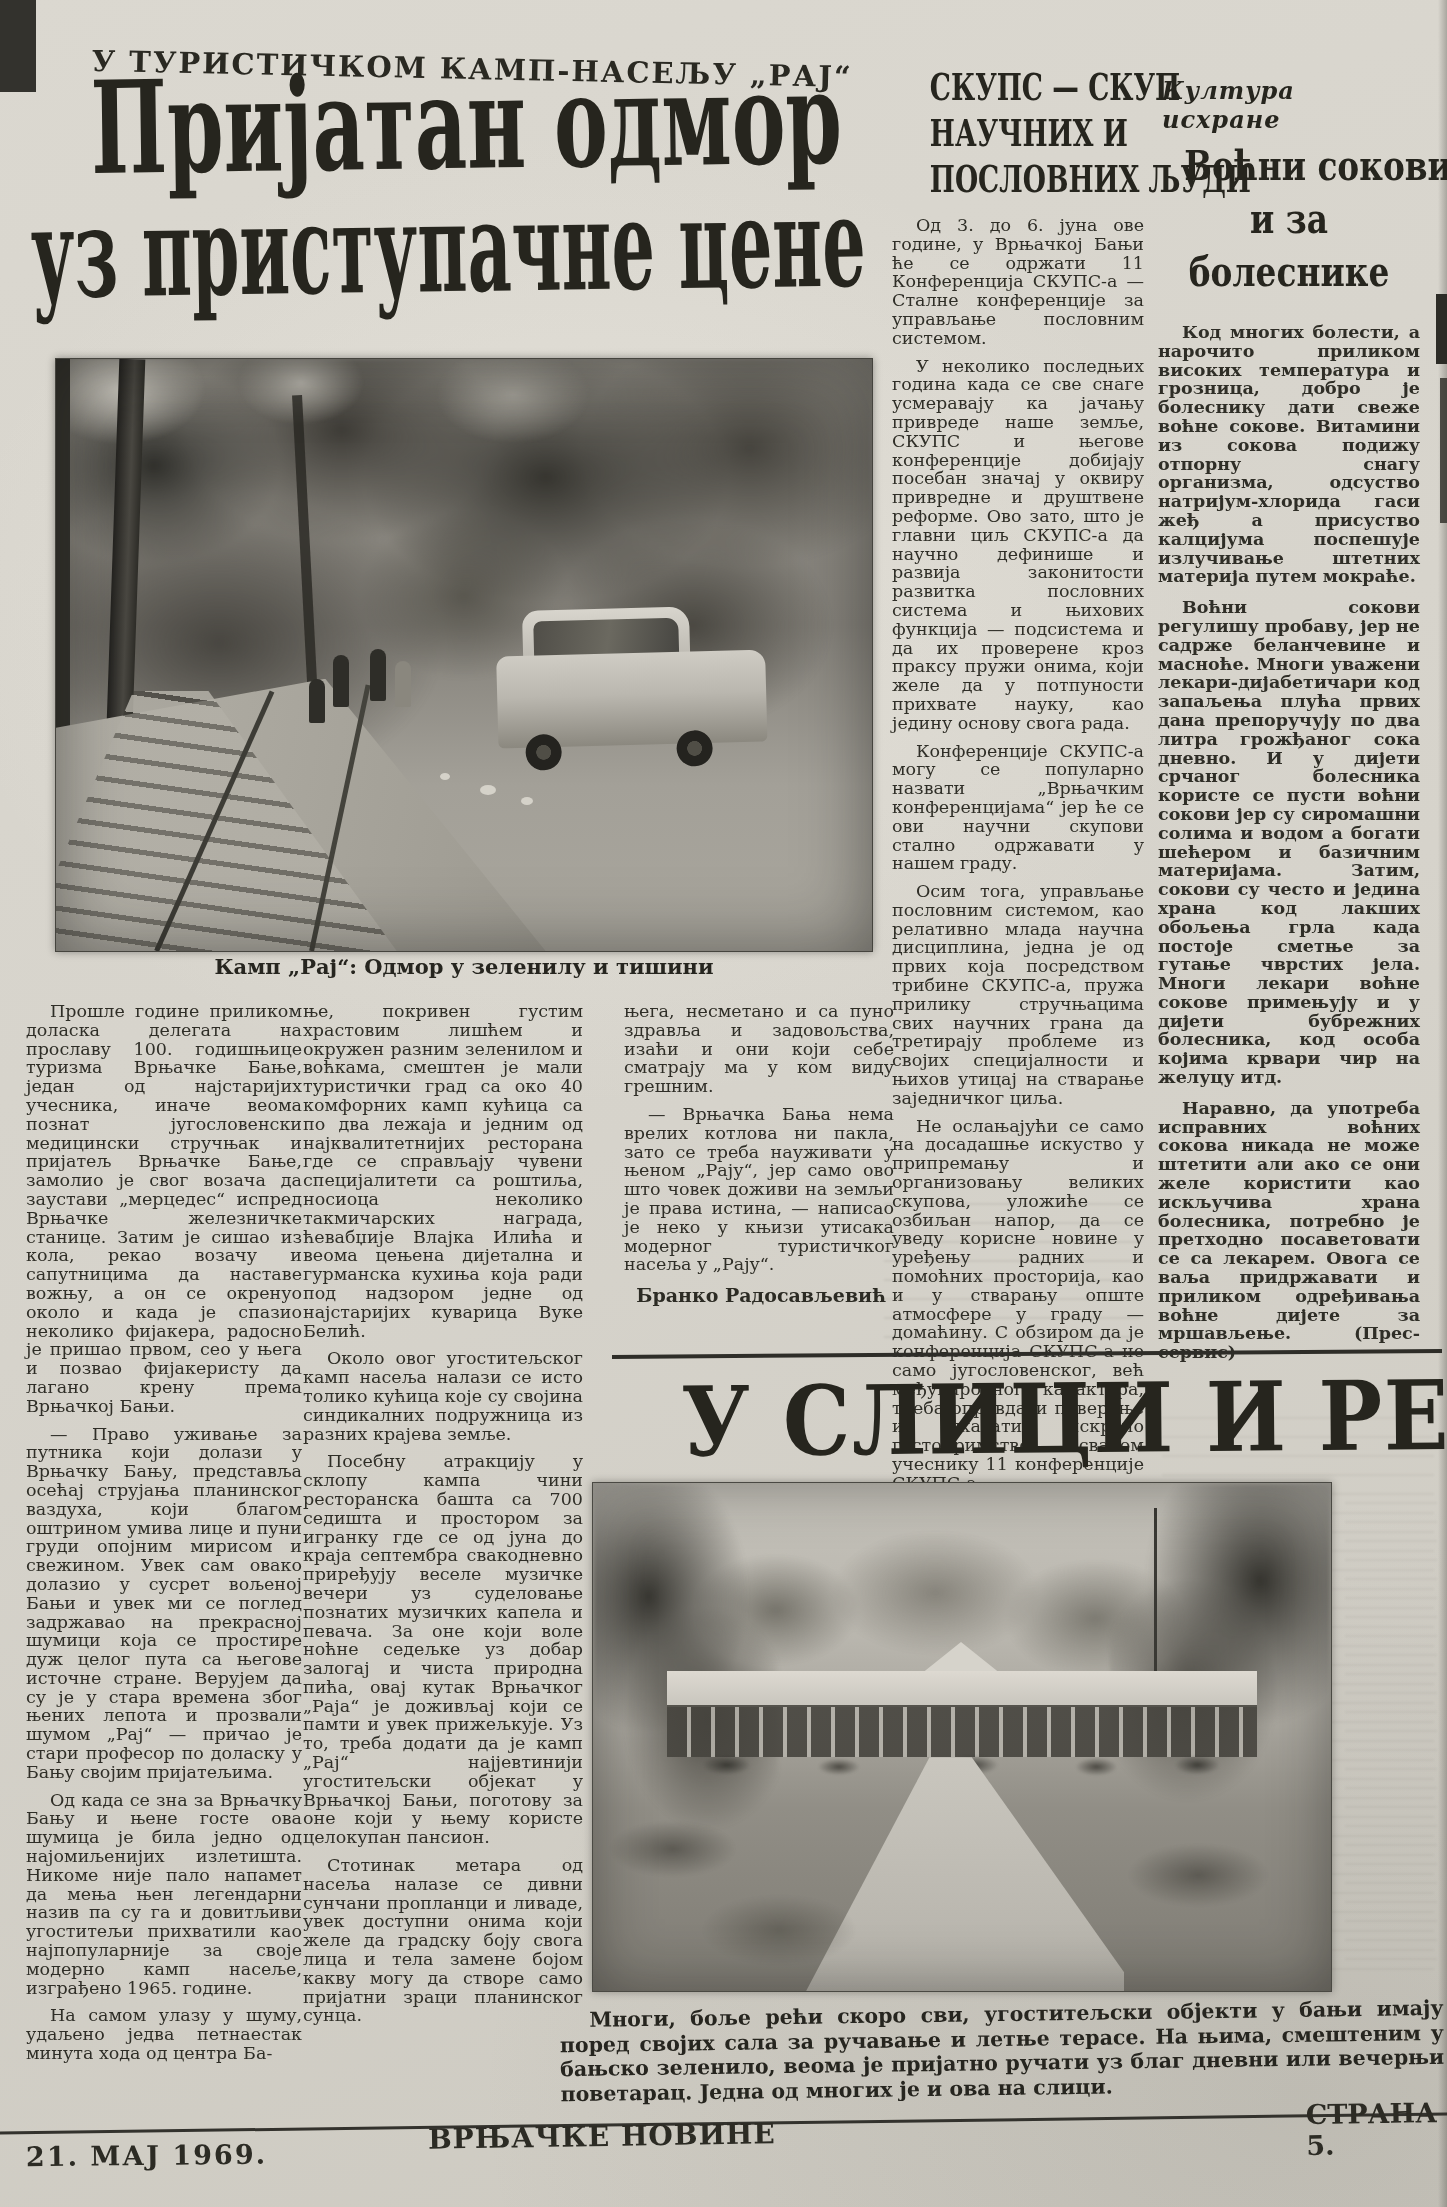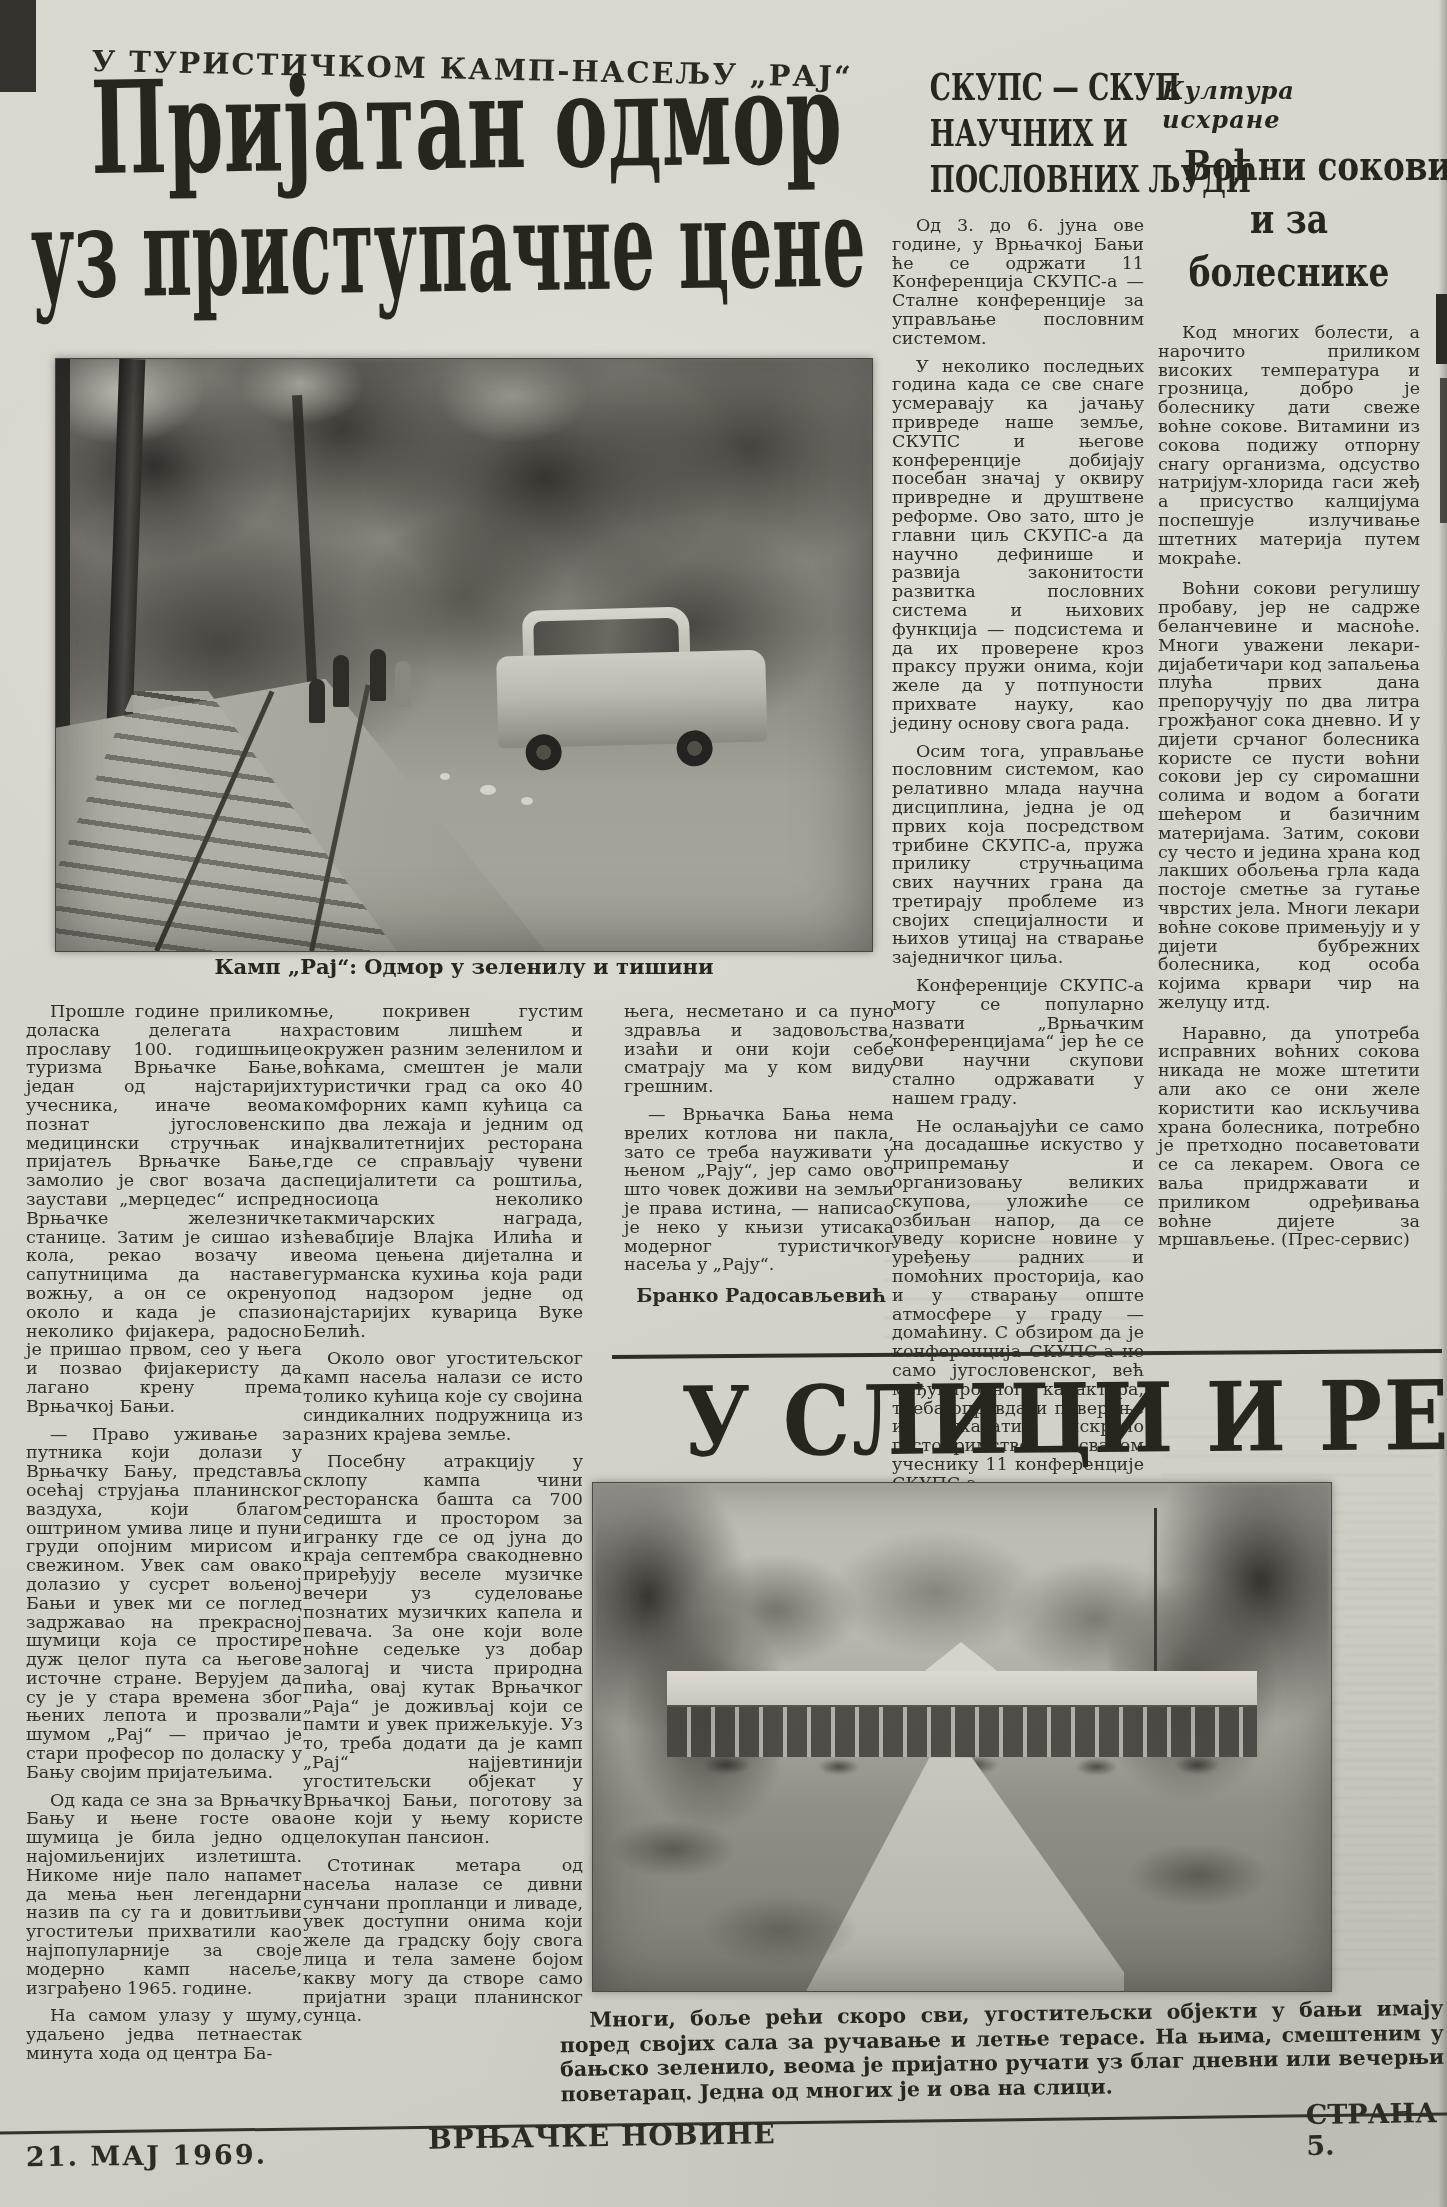--- a/index.html
+++ b/index.html
@@ -131,21 +131,21 @@
     font-size:38px;line-height:46px;color:#26251e;transform:scaleX(.7);transform-origin:center;}
   .scups-byline{position:static;text-align:right;padding-right:34px;font-weight:bold;
     font-size:19px;margin-top:4px;}
 
   .health{left:1158px;top:76px;width:262px;}
   .health-kicker{position:static;display:block;font-style:italic;font-weight:bold;
     font-size:24px;letter-spacing:1px;margin:0 0 6px 4px;color:#26251e;}
   .health-title{position:static;text-align:center;margin-bottom:24px;}
   .health-title .tline{position:static;display:block;white-space:nowrap;font-weight:bold;
     font-size:41px;line-height:53px;color:#26251e;transform:scaleX(.8);transform-origin:center;}
-  .health p{margin-bottom:12px;}
+  .health p{margin-bottom:12px;font-weight:bold;}
 
   .section-rule{left:612px;top:1352px;width:830px;height:4px;background:#2e2d28;
     transform:rotate(-0.4deg);}
   .headline2{left:618px;top:1372px;width:726px;text-align:center;transform:rotate(-0.5deg);}
   .headline2 span{position:static;display:inline-block;white-space:nowrap;font-weight:bold;
     font-size:96px;line-height:1;letter-spacing:2px;color:#26251e;transform:scaleX(.88);}
   .caption2{left:560px;top:2002px;width:884px;margin:0;font-weight:bold;font-size:20.5px;
     line-height:24.5px;text-align:justify;text-indent:30px;color:#26251f;transform:rotate(-0.8deg);}
 
   .footer-rule{left:-4px;top:2122px;width:1455px;height:3px;background:#33322d;transform:rotate(-0.75deg);}
@@ -223,22 +223,22 @@
   </div>
 
   <div class="scups artcol">
     <div class="scups-title">
       <span class="tline">СКУПС — СКУП</span>
       <span class="tline">НАУЧНИХ И</span>
       <span class="tline">ПОСЛОВНИХ ЉУДИ</span>
     </div>
     <p>Од 3. до 6. јуна ове године, у Врњачкој Бањи ће се одржати 11 Конференција СКУПС-а — Сталне конференције за управљање пословним системом.</p>
     <p>У неколико последњих година када се све снаге усмеравају ка јачању привреде наше земље, СКУПС и његове конференције добијају посебан значај у оквиру привредне и друштвене реформе. Ово зато, што је главни циљ СКУПС-а да научно дефинише и развија законитости развитка пословних система и њихових функција — подсистема и да их проверене кроз праксу пружи онима, који желе да у потпуности прихвате науку, као једину основу свога рада.</p>
+    <p>Конференције СКУПС-а могу се популарно назвати „Врњачким конференцијама“ јер ће се ови научни скупови стално одржавати у нашем граду.</p>
     <p>Осим тога, управљање пословним системом, као релативно млада научна дисциплина, једна је од првих која посредством трибине СКУПС-а, пружа прилику стручњацима свих научних грана да третирају проблеме из својих специјалности и њихов утицај на стварање заједничког циља.</p>
-    <p>Конференције СКУПС-а могу се популарно назвати „Врњачким конференцијама“ јер ће се ови научни скупови стално одржавати у нашем граду.</p>
     <p>Не ослањајући се само на досадашње искуство у припремању и организовању великих скупова, уложиће се озбиљан напор, да се уведу корисне новине у уређењу радних и помоћних просторија, као и у стварању опште атмосфере у граду — домаћину. С обзиром да је конференција СКУПС-а не само југословенског, већ међународног карактера, треба оправдати поверење и указати искрено гостопримство сваком учеснику 11 конференције СКУПС-а.</p>
     <div class="scups-byline">Б. С.</div>
   </div>
 
   <div class="health artcol">
     <span class="health-kicker">Култура исхране</span>
     <div class="health-title">
       <span class="tline">Воћни сокови</span>
       <span class="tline">и за</span>
       <span class="tline">болеснике</span>

